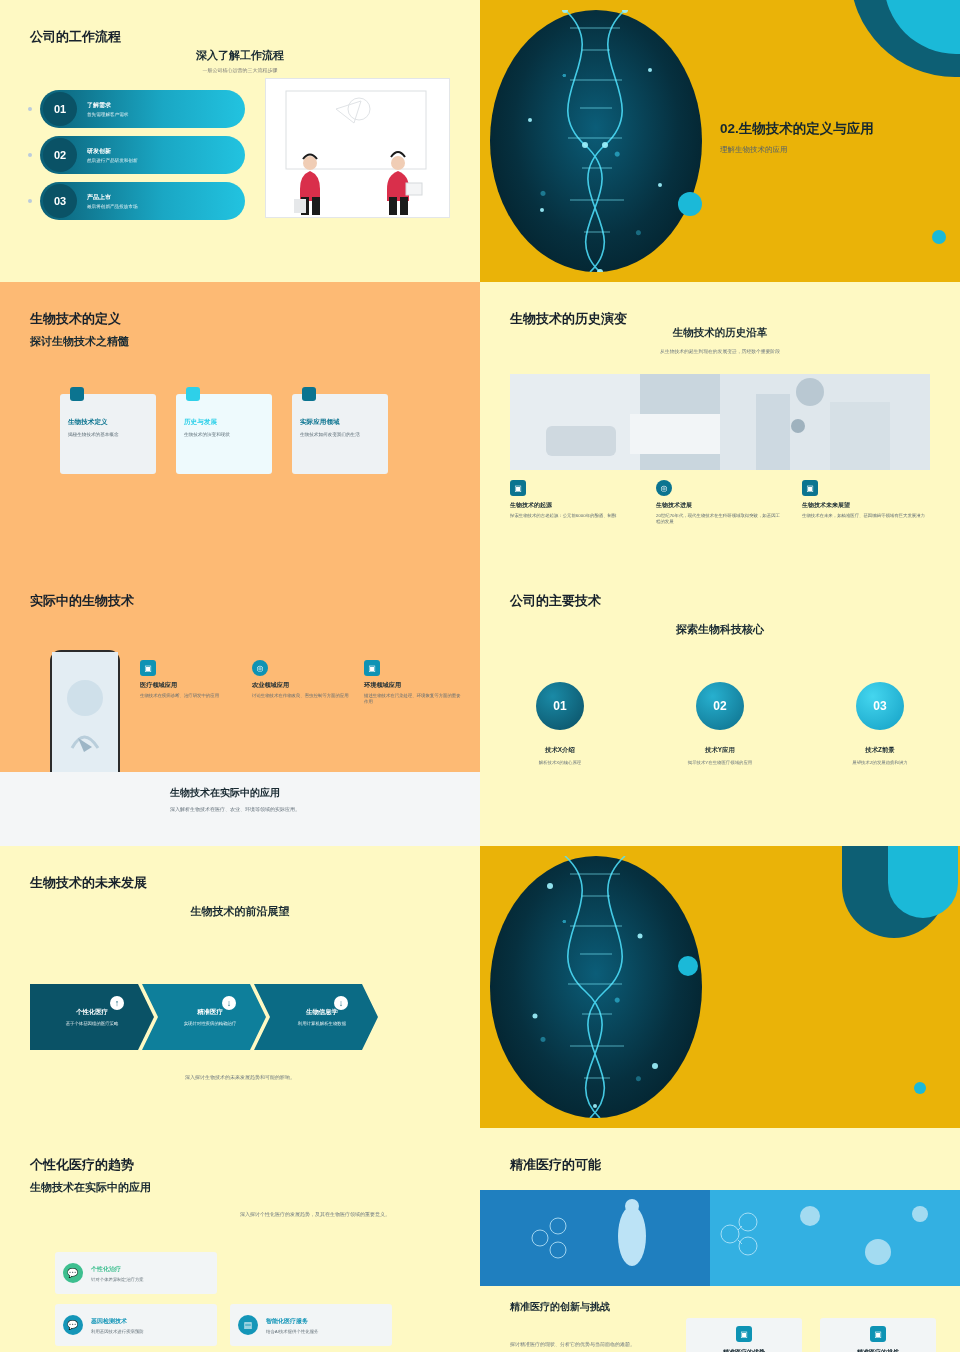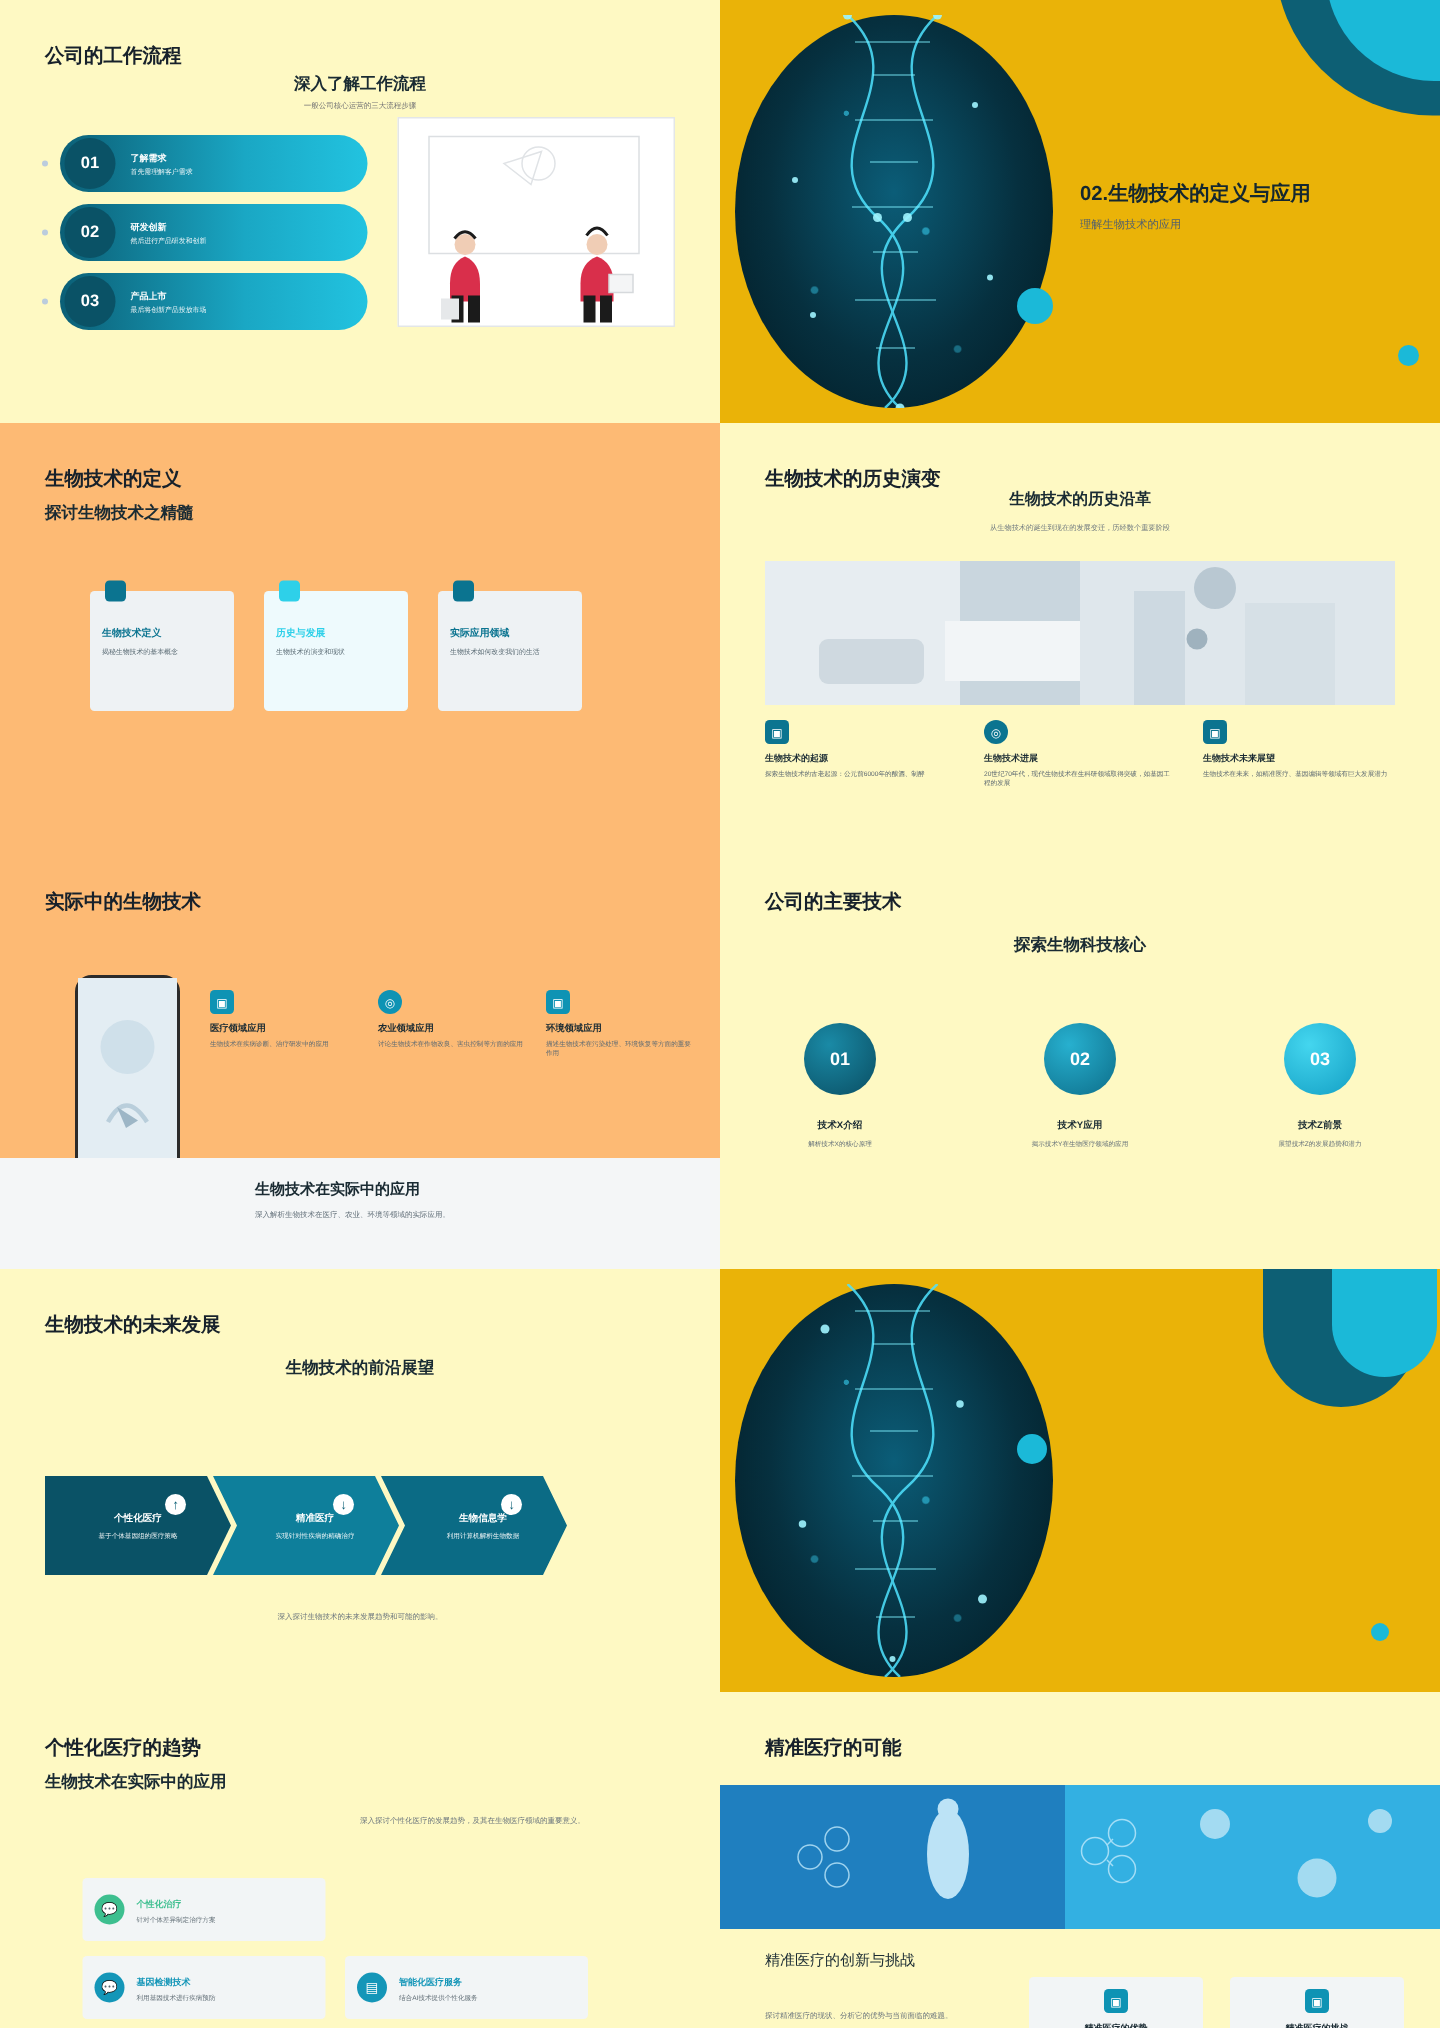--- a/index.html
+++ b/index.html
@@ -145,21 +145,21 @@
   .pm-desc { position:absolute; right:30px; top:82px; width:210px; font-size:5px; color:#6b767e; line-height:1.6;}
   .pm-item { position:absolute; width:162px; height:42px; background:#f2f5f6; border-radius:3px; display:flex; align-items:center; padding:0 8px;}
   .pm-ic { width:20px;height:20px;border-radius:50%; display:flex;align-items:center;justify-content:center;color:#fff;font-size:9px;flex:none;}
   .pm-tx { margin-left:8px;}
   .pm-tx .t { font-size:6px;font-weight:bold;}
   .pm-tx .d { font-size:4.4px;color:#626f77;margin-top:3px;}
 
   
   .pc-img { position:absolute; left:0; top:62px; width:480px; height:96px;
     background:linear-gradient(110deg,#1a3f6e 0%,#1f7fbf 40%,#35b6e8 70%,#9fdcf2 100%); }
-  .pc-sub { position:absolute; left:30px; top:172px; font-size:10px; font-weight:normal;}
+  .pc-sub { position:absolute; left:30px; top:172px; font-size:10px; font-weight:bold;}
   .pc-desc { position:absolute; left:30px; top:212px; width:190px; font-size:5px; color:#6b767e; line-height:1.6;}
   .pc-card { position:absolute; width:116px; height:66px; background:#f2f5f6; border-radius:3px; padding:8px; text-align:center;}
   .pc-card .ic { width:16px;height:16px;border-radius:3px;background:#0e93b4;margin:0 auto;display:flex;align-items:center;justify-content:center;color:#fff;font-size:8px;}
   .pc-card .t { font-size:6px;font-weight:bold;margin-top:6px;}
 </style>
 </head>
 <body>
 
 <div class="deck">
 

